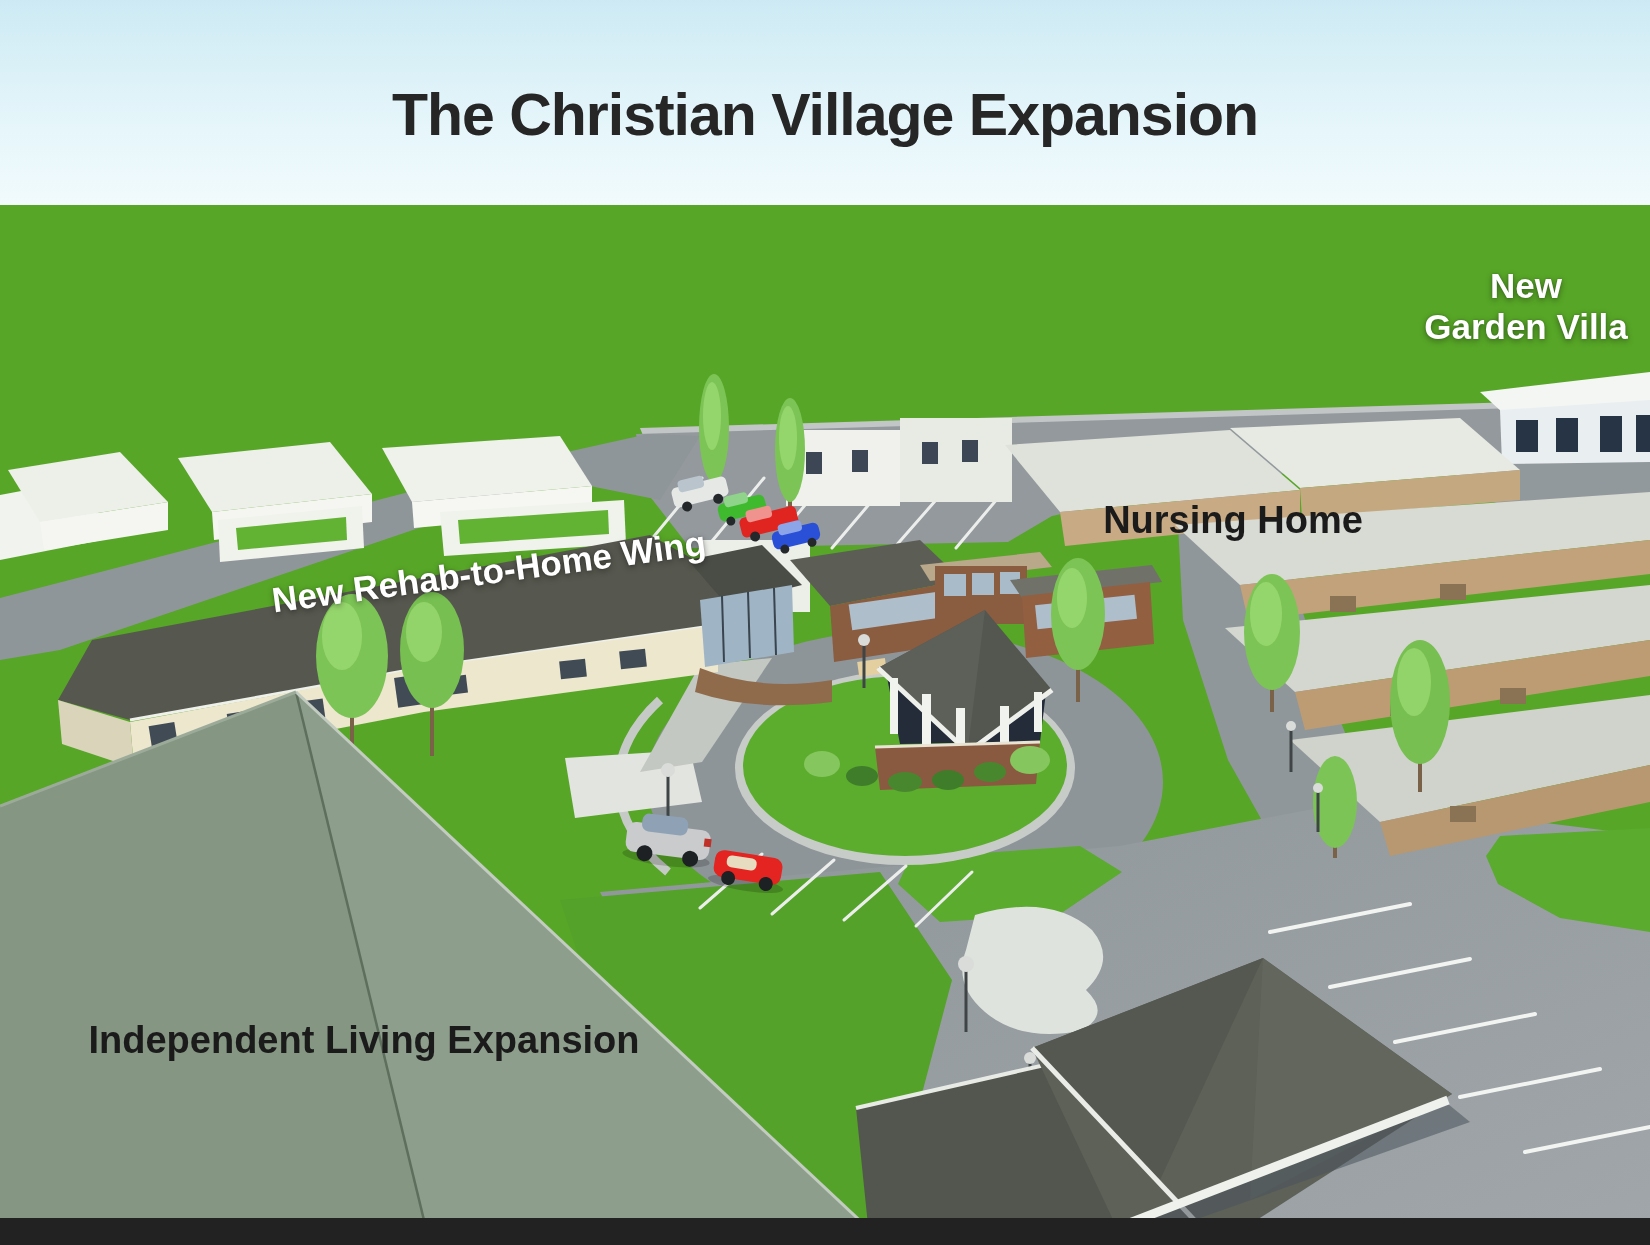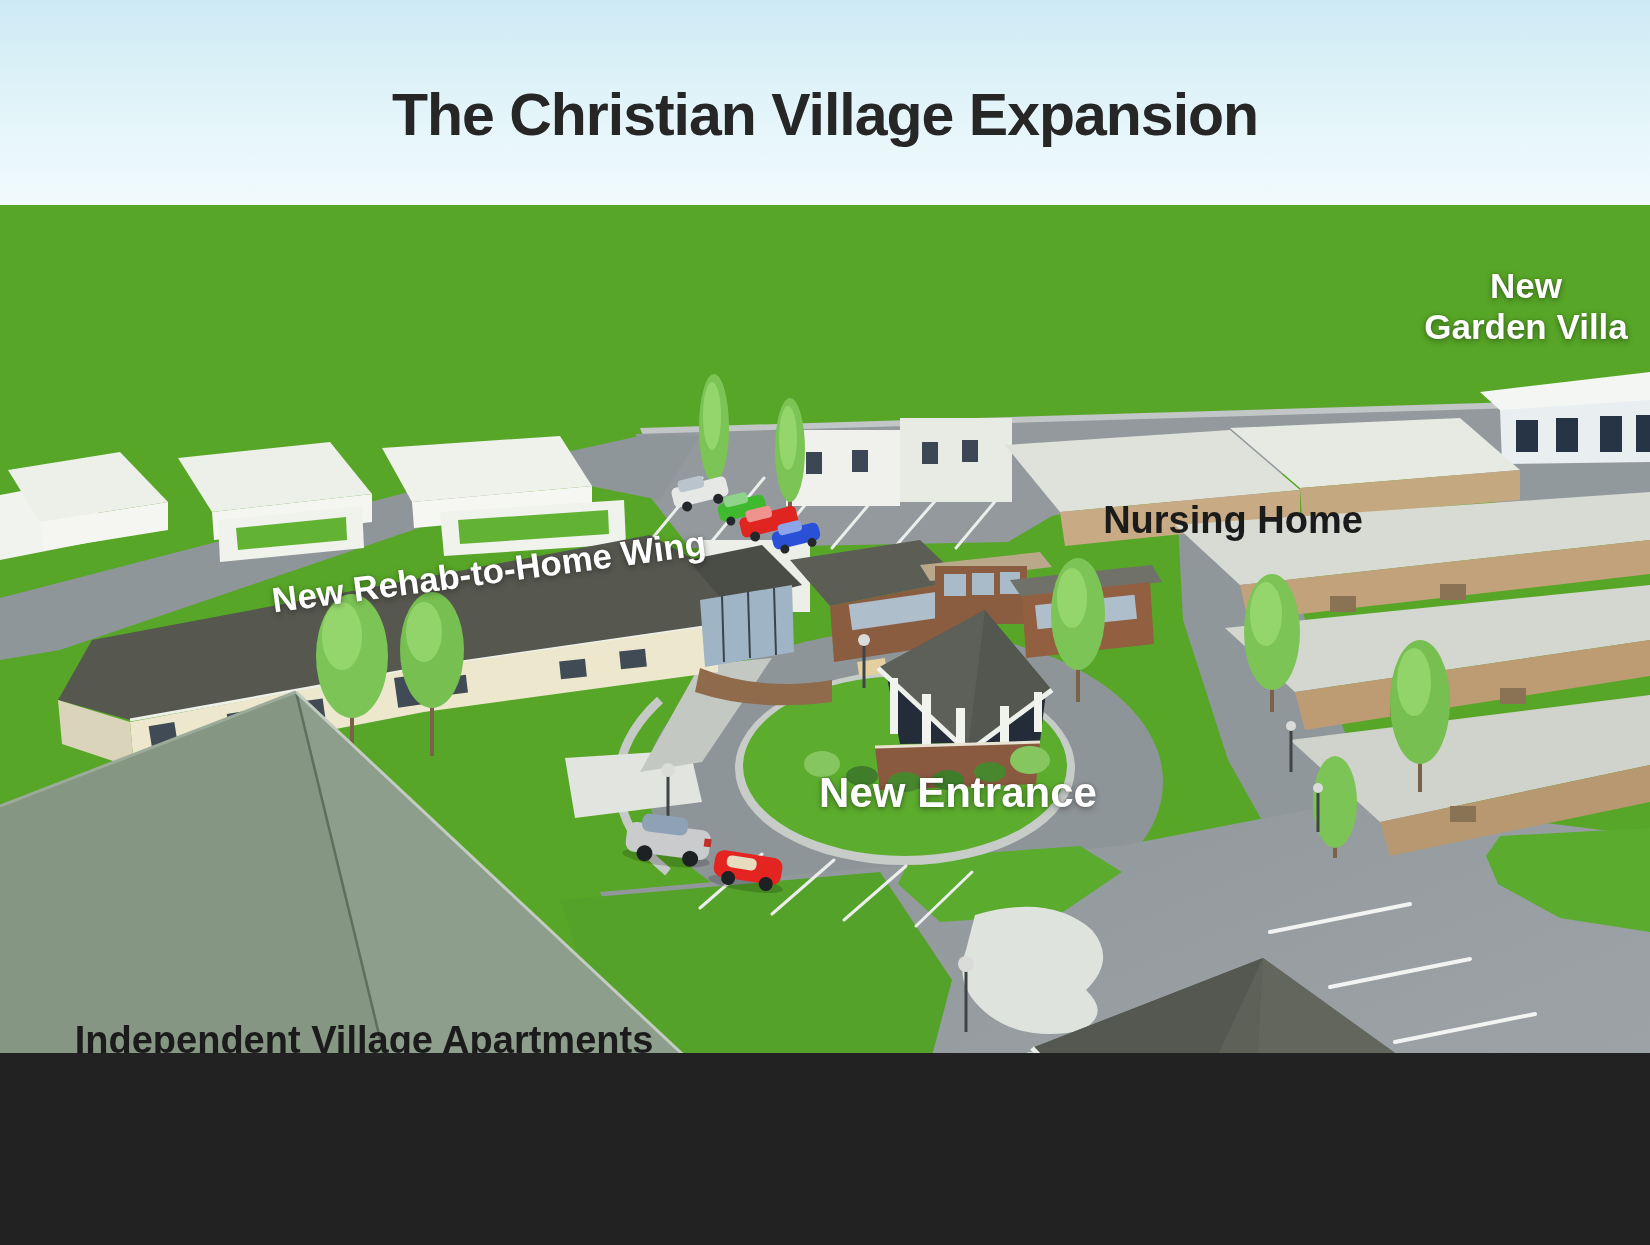--- a/index.html
+++ b/index.html
@@ -1,16 +1,16 @@
 <!DOCTYPE html>
 <html><head>
 <meta charset="utf-8">
 <style>
   html,body{margin:0;padding:0;background:#222;}
-  .stage{position:relative;width:1650px;height:1053px;overflow:hidden;
+  .stage{position:relative;width:1650px;height:1218px;overflow:hidden;
          font-family:"Liberation Sans",sans-serif;background:#d8f0f8;}
   .stage svg{position:absolute;left:0;top:0;}
   .label{position:absolute;transform:translate(-50%,-50%);white-space:nowrap;
          font-weight:700;text-align:center;line-height:1.16;}
   .label.white{color:#ffffff;text-shadow:0 2px 6px rgba(0,0,0,.38),0 0 2px rgba(0,0,0,.25);}
   .label.dark{color:#1b1b1b;}
   .title{position:absolute;left:50%;top:115px;transform:translate(-50%,-50%);
          font-size:59px;font-weight:700;letter-spacing:-1px;color:#262626;white-space:nowrap;}
   .lbl-garden{left:1526px;top:307px;font-size:35px;}
   .lbl-nursing{left:1233px;top:520px;font-size:38px;}
@@ -305,17 +305,16 @@
 
   <div class="label dark lbl-nursing">Nursing Home</div>
 
   <div class="label white lbl-garden">
     <span style="display:block">New</span>
     <span style="display:block">Garden Villa</span>
   </div>
 
   <div class="label white lbl-rehab">New Rehab-to-Home Wing</div>
 
-  <div class="label white lbl-entrance">New Entrance</div>
-
-  <div class="label dark lbl-independent">Independent Village Apartments</div>
+
+  <div class="label dark lbl-independent">Independent Living Expansion</div>
 
 </div>
 
 </body></html>

